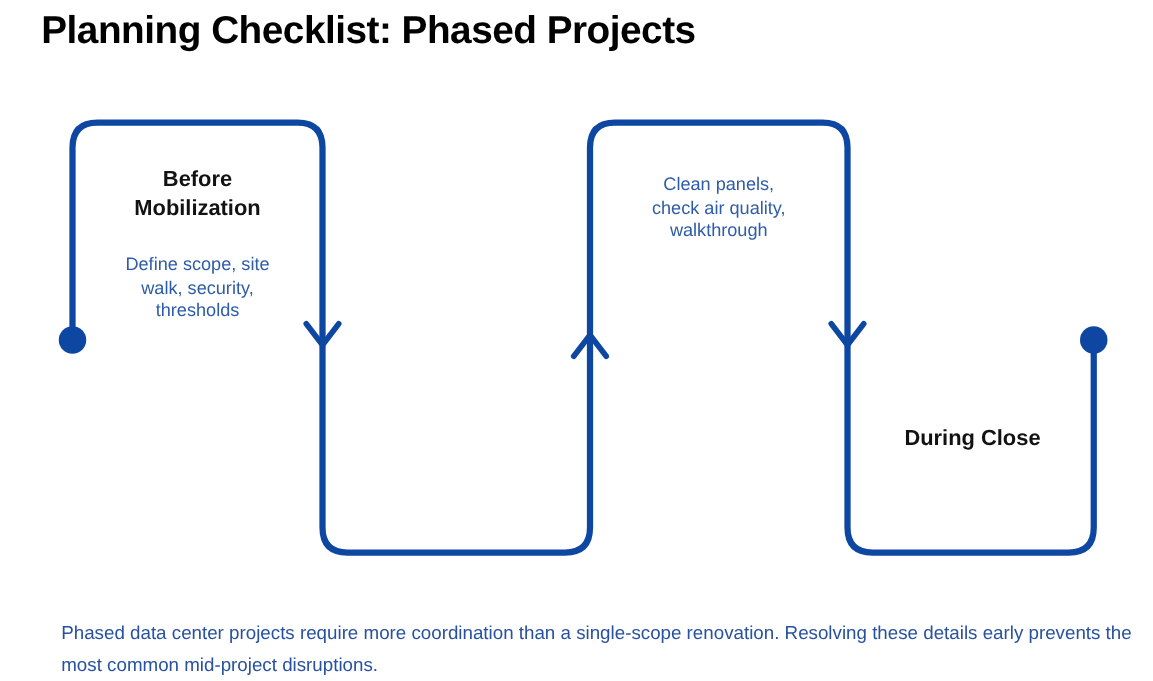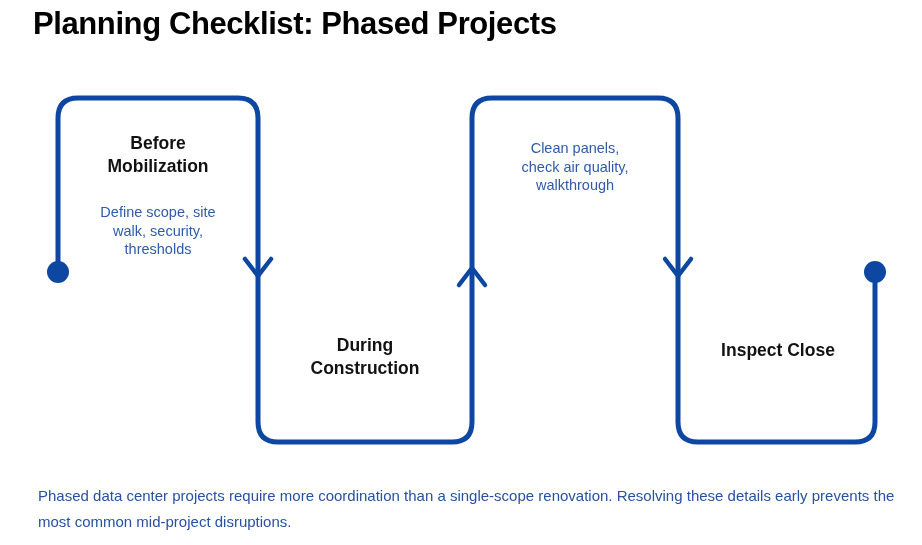--- a/index.html
+++ b/index.html
@@ -67,21 +67,21 @@
     color: var(--text-blue);
   }
   .phase-1 { left: 63px;  top: 114px; width: 190px; }
   .phase-2 { left: 268px; top: 316px; width: 194px; }
   .phase-3 { left: 480px; top: 114px; width: 190px; }
   .phase-4 { left: 681px; top: 321px; width: 194px; }
   .footer-note {
     position: absolute;
     left: 33px; top: 478px;
     width: 872px;
-    margin: 5px;
+    margin: 16px;
     font-size: 15px;
     line-height: 26px;
     color: var(--footer-blue);
   }
 </style>
 </head>
 <body>
 
 <div class="canvas">
 
@@ -107,29 +107,27 @@
 
   <div class="phase phase-1">
     <div class="phase-name">Before
 Mobilization</div>
     <div class="phase-details">Define scope, site
 walk, security,
 thresholds</div>
   </div>
 
   <div class="phase phase-2">
-    <div class="phase-name">During
-Construction</div>
   </div>
 
   <div class="phase phase-3">
     <div class="phase-details">Clean panels,
 check air quality,
 walkthrough</div>
   </div>
 
   <div class="phase phase-4">
-    <div class="phase-name">Inspect Close</div>
+    <div class="phase-name">During Close</div>
   </div>
 
   <p class="footer-note">Phased data center projects require more coordination than a single-scope renovation. Resolving these details early prevents the most common mid-project disruptions.</p>
 
 </div>
 
 </body></html>

